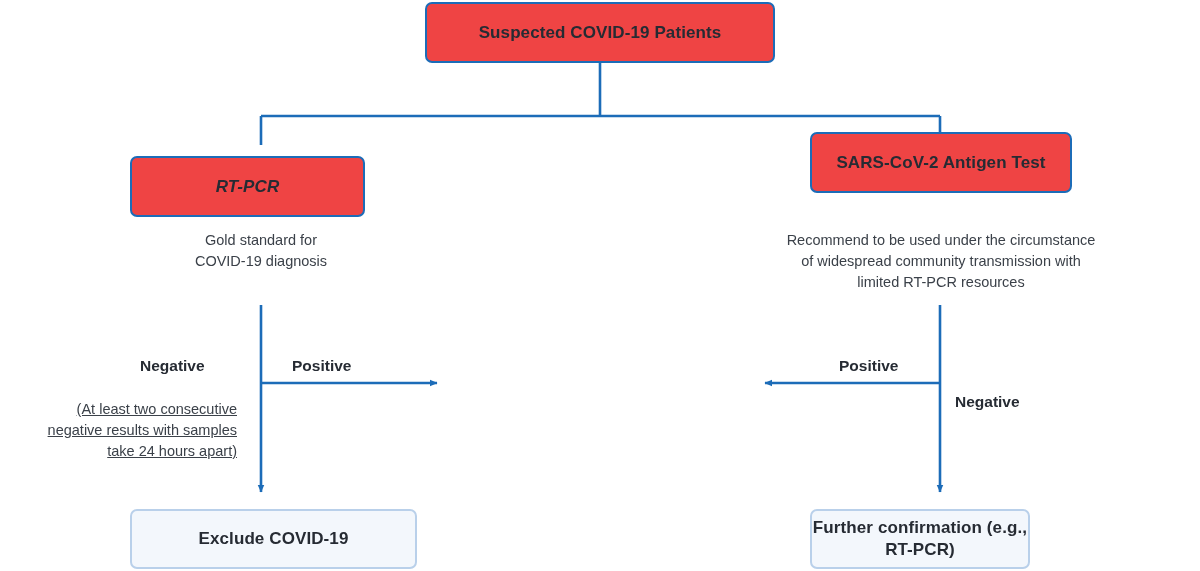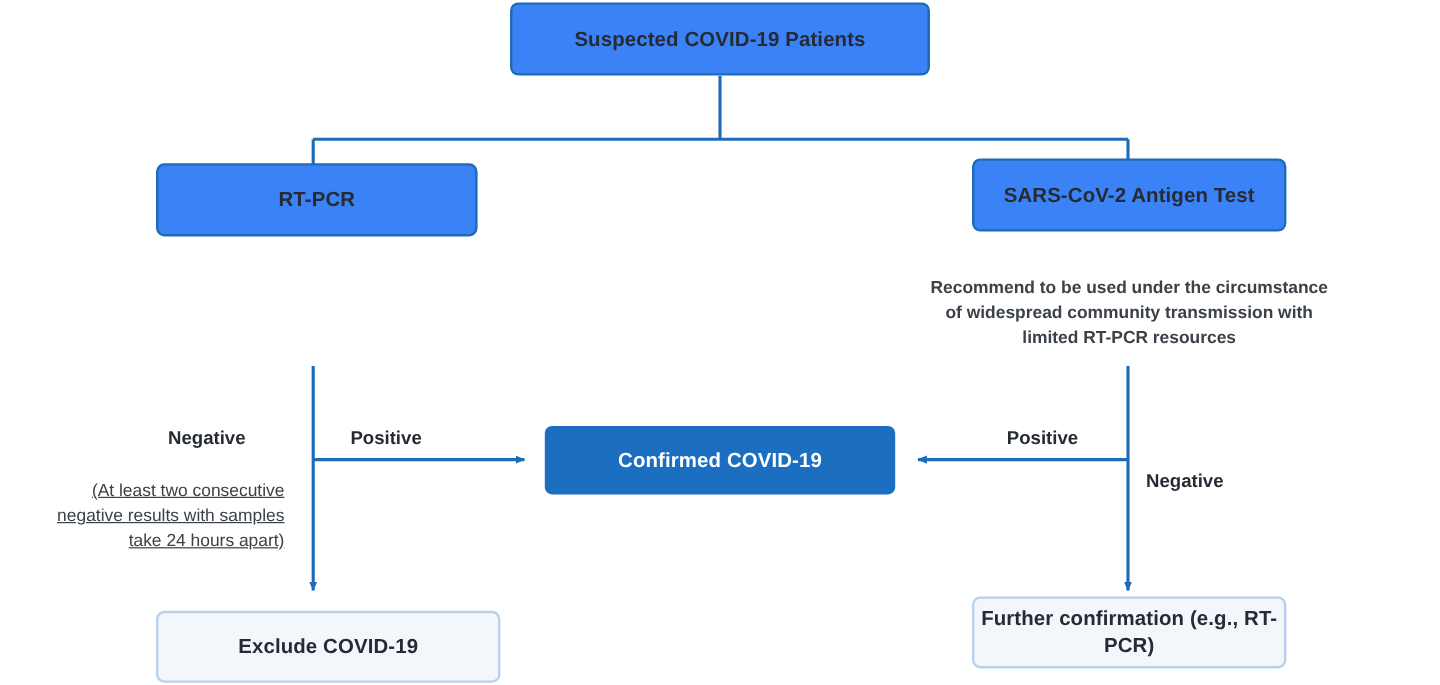--- a/index.html
+++ b/index.html
@@ -35,21 +35,21 @@
     align-items: center;
     justify-content: center;
     text-align: center;
     border-radius: 7px;
     color: #262b33;
     font-weight: bold;
     letter-spacing: 0.1px;
     line-height: 1.28;
   }
   .node-primary {
-    background: #3b82f6;
+    background: #ef4444;
     border: 2px solid #1c6cb8;
     font-size: 17px;
   }
   .node-accent {
     background: #1c6fc0;
     border: 2px solid #1c6fc0;
     color: #ffffff;
     font-size: 17px;
     border-radius: 6px;
   }
@@ -63,21 +63,20 @@
   .caption {
     position: absolute;
     text-align: center;
     font-size: 14.5px;
     color: #3b4149;
     line-height: 1.45;
     white-space: pre-line;
   }
   .caption-right-block {
     text-align: center;
-    font-weight: bold;
   }
 
   
   .edge-label {
     position: absolute;
     font-size: 15.5px;
     font-weight: bold;
     color: #262b33;
     white-space: nowrap;
   }
@@ -127,41 +126,40 @@
       <path d="M940,305 L940,492" marker-end="url(#arrow-down)"></path>
 
       <path d="M940,383 L765,383" marker-end="url(#arrow-left)"></path>
     </g>
   </svg>
 
   <div class="node node-primary" style="left:425px; top:2px; width:350px; height:61px;">
     <span>Suspected COVID-19 Patients</span>
   </div>
 
-  <div class="node node-primary" style="left:130px; top:136px; width:268px; height:61px;">
+  <div class="node node-primary" style="left:130px; top:156px; width:235px; height:61px;font-style:italic;">
     <span>RT-PCR</span>
   </div>
 
   <div class="node node-primary" style="left:810px; top:132px; width:262px; height:61px;">
     <span>SARS-CoV-2 Antigen Test</span>
   </div>
 
-  <div class="node node-accent" style="left:454px; top:355px; width:292px; height:57px;">
-    <span>Confirmed COVID-19</span>
-  </div>
 
   <div class="node node-muted" style="left:130px; top:509px; width:287px; height:60px;">
     <span>Exclude COVID-19</span>
   </div>
 
-  <div class="node node-muted" style="left:810px; top:497px; width:262px; height:60px;">
+  <div class="node node-muted" style="left:810px; top:509px; width:220px; height:60px;">
     <span>Further confirmation
 (e.g., RT-PCR)</span>
   </div>
 
+  <div class="caption" style="left:130px; top:230px; width:262px;">Gold standard for
+COVID-19 diagnosis</div>
 
   <div class="caption caption-right-block" style="left:762px; top:230px; width:358px;">Recommend to be used under the circumstance
 of widespread community transmission with
 limited RT-PCR resources</div>
 
   <div class="edge-label" style="left:140px; top:357px;">Negative</div>
 
   <div class="edge-note note-right-align" style="left:0px; top:399px; width:237px;">(At least two consecutive
 negative results with samples
 take 24 hours apart)</div>

